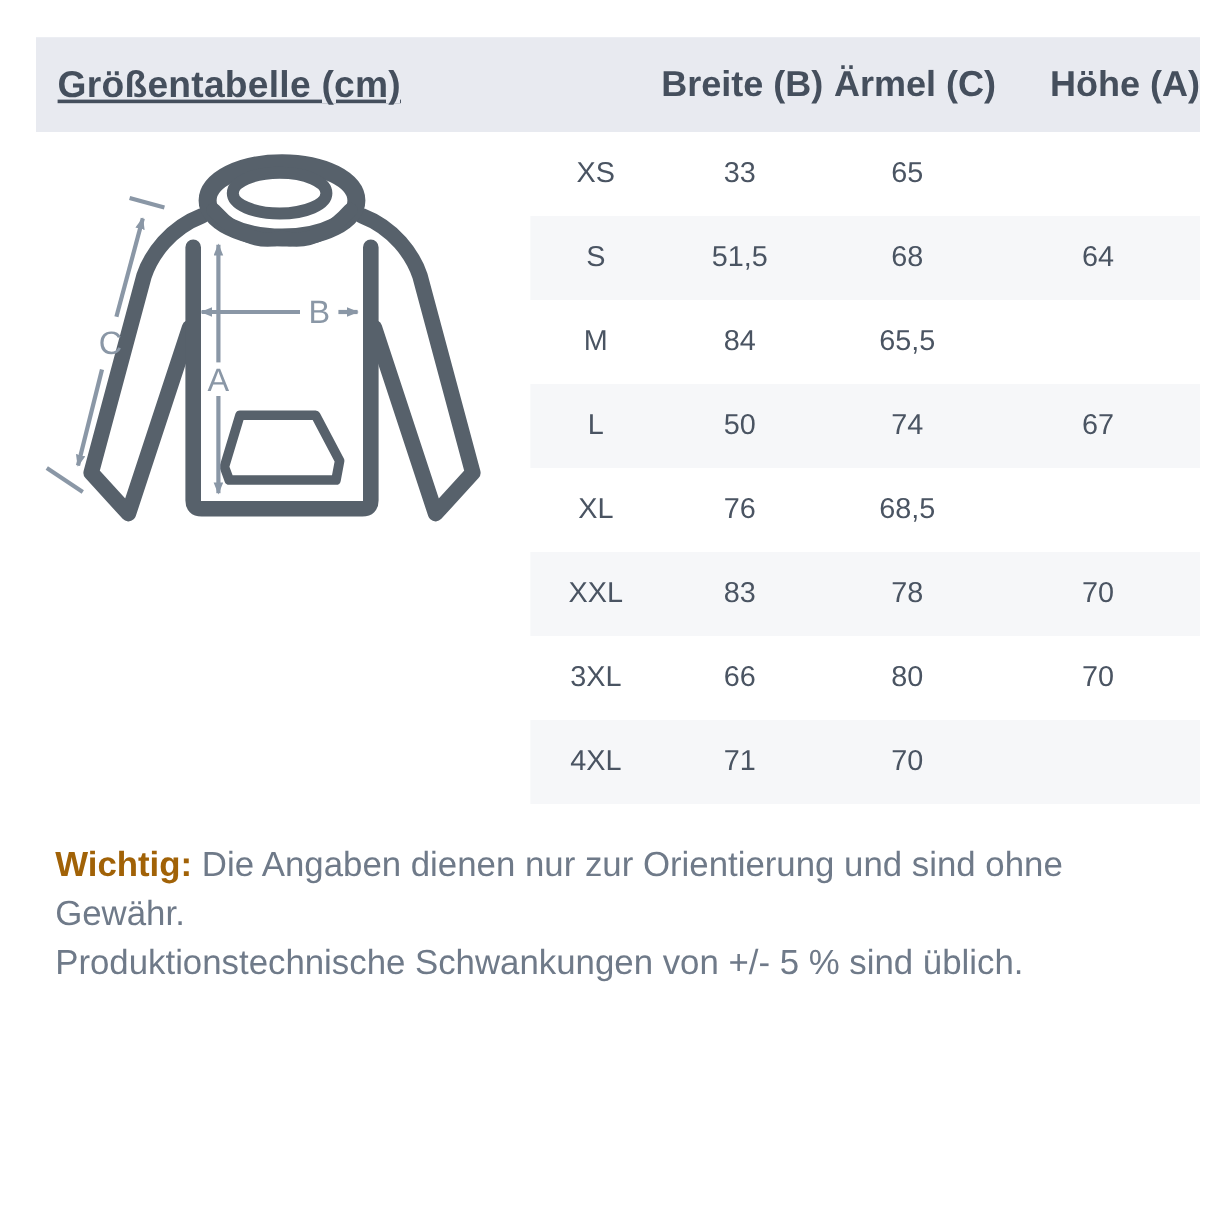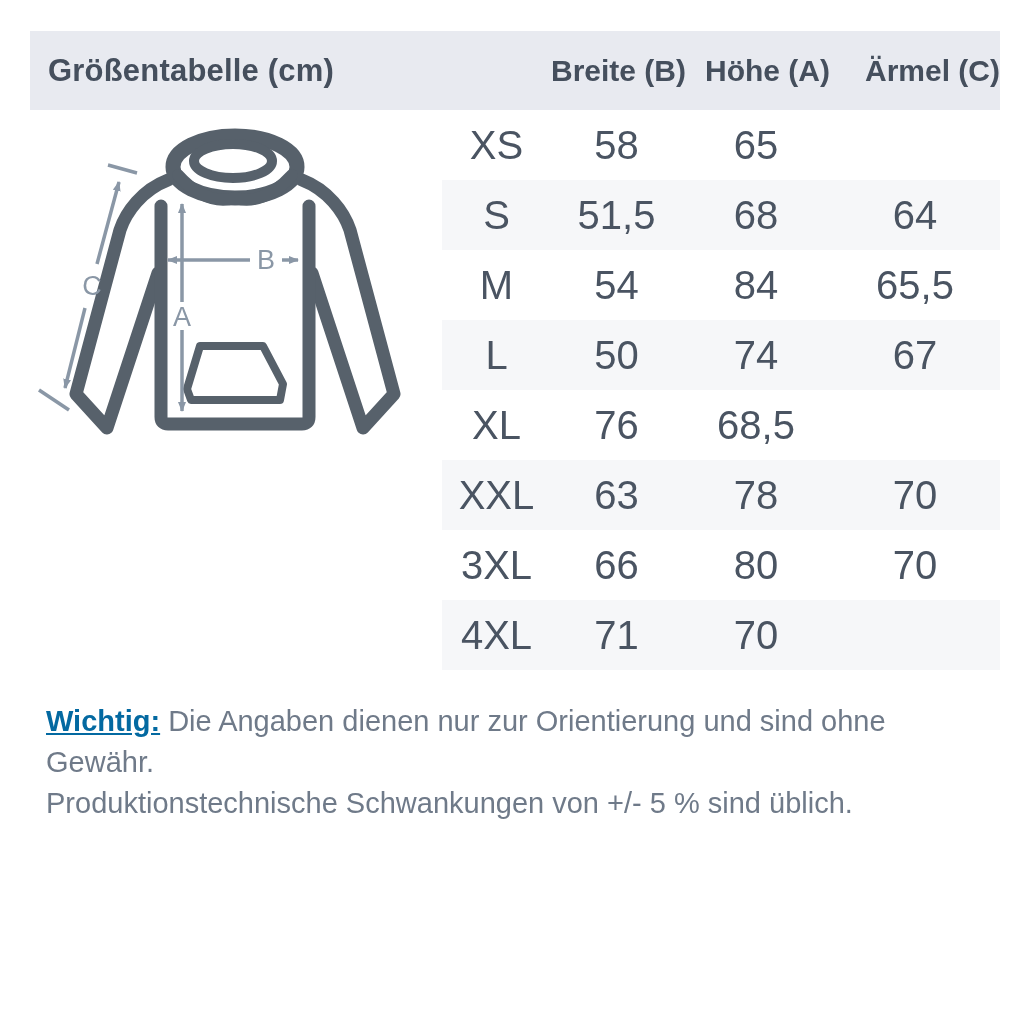--- a/index.html
+++ b/index.html
@@ -12,59 +12,60 @@
     position:absolute;left:30px;top:31px;width:970px;height:79px;
     background:#e8eaf0;
     display:grid;grid-template-columns:382px 139px 131px 148px 170px;
     align-items:center;
   }
   .header-title{
     grid-column:1 / 3;
     padding-left:18px;
     font-size:31px;font-weight:bold;color:#454f5d;letter-spacing:0.2px;
     white-space:nowrap;
+    text-decoration:underline;
   }
   .col-header{
     font-size:30px;font-weight:bold;color:#454f5d;text-align:right;white-space:nowrap;
   }
   
   .size-table{position:absolute;left:442px;top:110px;width:558px;}
   .trow{
     height:70px;
     display:grid;grid-template-columns:109px 131px 148px 170px;
     align-items:center;
   }
   .trow.striped{background:#f6f7f9;}
   .tcell{
-    text-align:center;font-size:40px;color:#4a5462;white-space:nowrap;
+    text-align:center;font-size:24px;color:#4a5462;white-space:nowrap;
   }
   
   .diagram{position:absolute;left:30px;top:118px;width:380px;height:344px;}
   .diagram svg{display:block;width:100%;height:100%;}
   .measure-label{
     font-family:"Liberation Sans","DejaVu Sans",sans-serif;
     font-size:27px;fill:#8a97a6;
   }
   
   .footer-note{
     position:absolute;left:46px;top:672px;width:940px;
     font-size:29px;line-height:41px;color:#6f7a89;
   }
-  .footer-note strong{font-weight:bold;color:#0369a1;text-decoration:underline;}
+  .footer-note strong{font-weight:bold;color:#a16207;}
 </style>
 </head>
 <body>
 
 <div class="page">
 
   <div class="header-bar">
     <div class="header-title">Größentabelle (cm)</div>
     <div class="col-header">Breite (B)</div>
+    <div class="col-header">Ärmel (C)</div>
     <div class="col-header">Höhe (A)</div>
-    <div class="col-header">Ärmel (C)</div>
   </div>
 
   <div class="diagram">
     <svg viewBox="0 0 380 344">
       <defs>
         <marker id="arr" markerWidth="12" markerHeight="10" refX="9" refY="4" orient="auto" markerUnits="userSpaceOnUse">
           <path d="M0,0 L10,4 L0,8 Z" fill="#8a97a6"></path>
         </marker>
       </defs>
 
@@ -98,49 +99,48 @@
         <line x1="78" y1="47" x2="107" y2="55" stroke="#8a97a6" stroke-width="3.5"></line>
         <line x1="9" y1="272" x2="39" y2="292" stroke="#8a97a6" stroke-width="3.5"></line>
         <text class="measure-label" x="62" y="177" text-anchor="middle">C</text>
       </g>
     </svg>
   </div>
 
   <div class="size-table">
     <div class="trow">
       <div class="tcell">XS</div>
-      <div class="tcell">58</div>
+      <div class="tcell">33</div>
       <div class="tcell">65</div>
     </div>
     <div class="trow striped">
       <div class="tcell">S</div>
       <div class="tcell">51,5</div>
       <div class="tcell">68</div>
       <div class="tcell">64</div>
     </div>
     <div class="trow">
       <div class="tcell">M</div>
-      <div class="tcell">54</div>
       <div class="tcell">84</div>
       <div class="tcell">65,5</div>
     </div>
     <div class="trow striped">
       <div class="tcell">L</div>
       <div class="tcell">50</div>
       <div class="tcell">74</div>
       <div class="tcell">67</div>
     </div>
     <div class="trow">
       <div class="tcell">XL</div>
       <div class="tcell">76</div>
       <div class="tcell">68,5</div>
     </div>
     <div class="trow striped">
       <div class="tcell">XXL</div>
-      <div class="tcell">63</div>
+      <div class="tcell">83</div>
       <div class="tcell">78</div>
       <div class="tcell">70</div>
     </div>
     <div class="trow">
       <div class="tcell">3XL</div>
       <div class="tcell">66</div>
       <div class="tcell">80</div>
       <div class="tcell">70</div>
     </div>
     <div class="trow striped">

